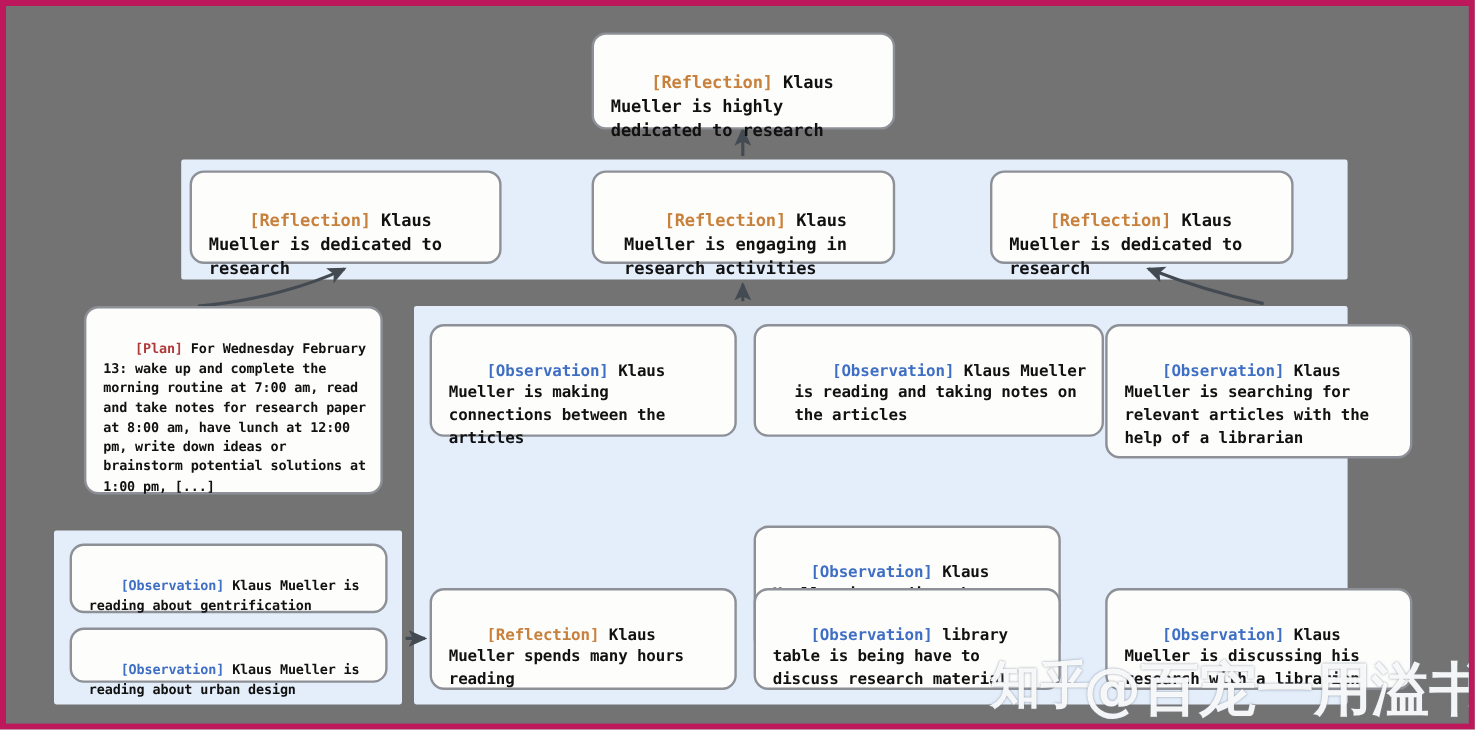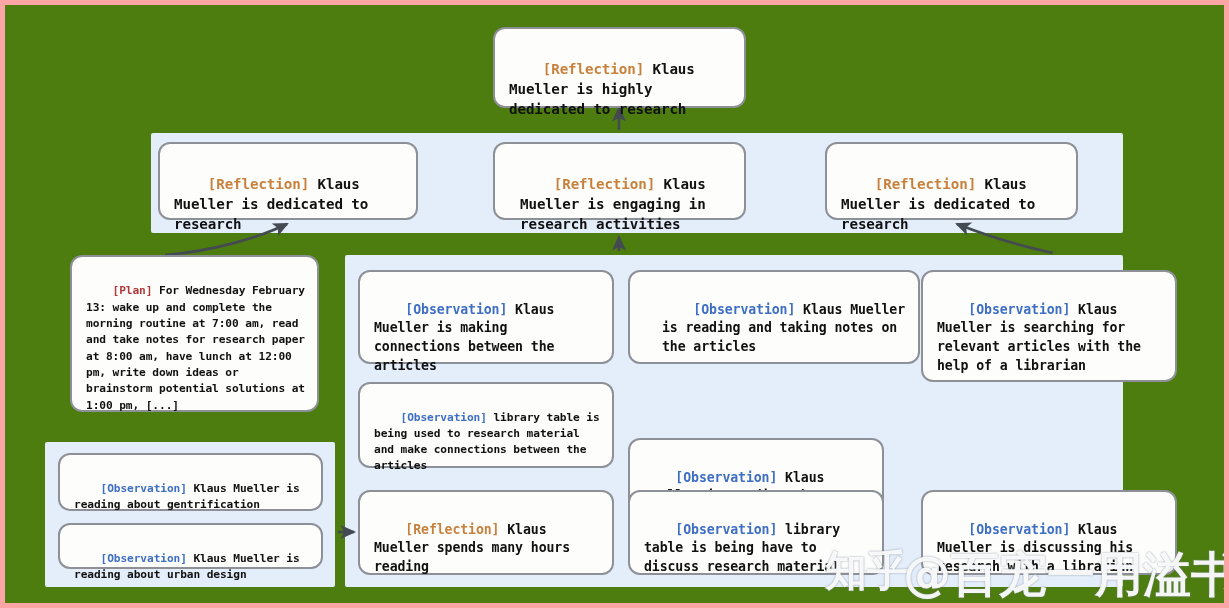--- a/index.html
+++ b/index.html
@@ -7,23 +7,23 @@
     padding: 0;
     background: #ffffff;
   }
   body {
     font-family: "DejaVu Sans Mono", "Liberation Mono", monospace;
   }
   #canvas {
     position: relative;
     width: 1229px;
     height: 608px;
-    background: #4d7c0f;
+    background: #737373;
     box-sizing: border-box;
-    border: 5px solid #fca5a5;
+    border: 5px solid #be185d;
     overflow: hidden;
   }
   .panel {
     position: absolute;
     background: #e4eefb;
     border-radius: 2px;
   }
   .node {
     position: absolute;
     background: #fdfdfc;
@@ -104,23 +104,20 @@
   <div class="node fs11" style="left:53px; top:448px; width:265px; height:58px;">
     <span class="tag-observation">[Observation]</span><span> Klaus Mueller is reading about gentrification</span>
   </div>
   <div class="node fs11" style="left:53px; top:518px; width:265px; height:46px;">
     <span class="tag-observation">[Observation]</span><span> Klaus Mueller is reading about urban design</span>
   </div>
 
   <div class="node fs13" style="left:353px; top:265px; width:256px; height:94px;">
     <span class="tag-observation">[Observation]</span><span> Klaus Mueller is making connections between the articles</span>
   </div>
-  <div class="node fs11" style="left:353px; top:377px; width:256px; height:86px;">
-    <span class="tag-observation">[Observation]</span><span> library table is being used to research material and make connections between the articles</span>
-  </div>
   <div class="node fs13" style="left:353px; top:485px; width:256px; height:85px;">
     <span class="tag-reflection">[Reflection]</span><span> Klaus Mueller spends many hours reading</span>
   </div>
 
   <div class="node fs13" style="left:623px; top:265px; width:292px; height:94px;padding-left:32px;">
     <span class="tag-observation">[Observation]</span><span> Klaus Mueller is reading and taking notes on the articles</span>
   </div>
   <div class="node fs13" style="left:623px; top:393px; width:256px; height:106px;margin-top:40px;">
     <span class="tag-observation">[Observation]</span><span> Klaus Mueller is reading the assigned material</span>
   </div>

